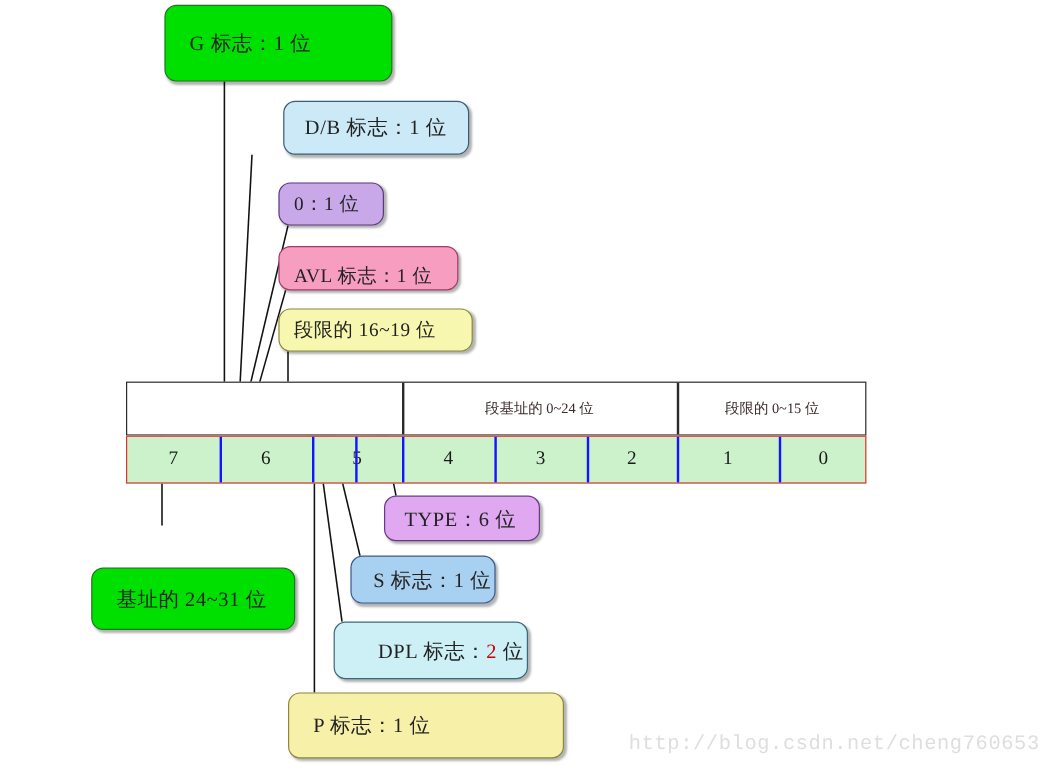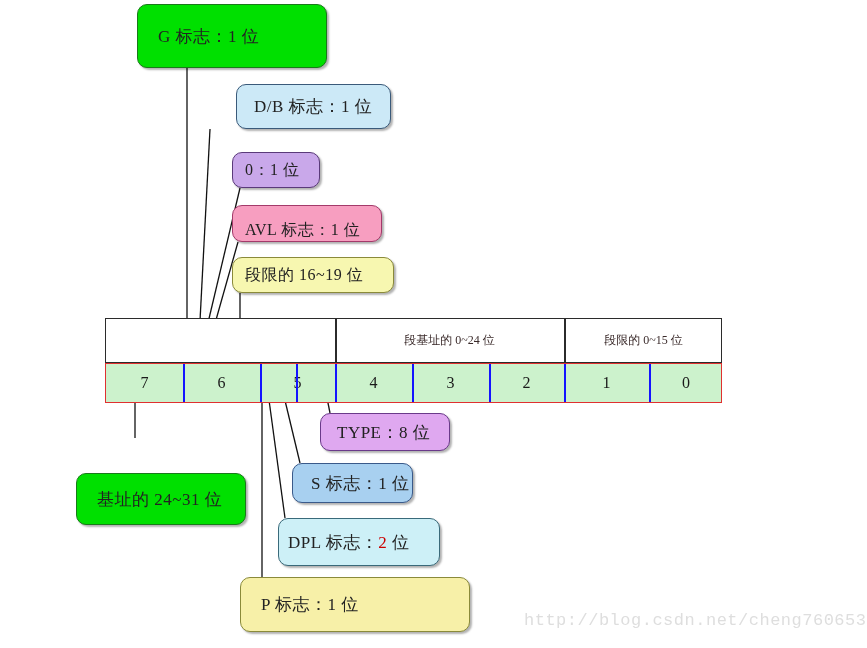--- a/index.html
+++ b/index.html
@@ -149,29 +149,29 @@
       <div class="box" style="left: 232px; top: 152px; width: 88px; height: 36px; background: rgb(201, 168, 234); border-color: rgb(90, 58, 122); font-size: 16px; padding-left: 12px;">
         <span class="txt">0：1 位</span>
       </div>
       <div class="box" style="left: 232px; top: 205px; width: 150px; height: 37px; background: rgb(247, 158, 192); border-color: rgb(163, 58, 106); font-size: 16px; padding-left: 12px; align-items: flex-end;">
         <span class="txt">AVL 标志：1 位</span>
       </div>
       <div class="box" style="left: 232px; top: 257px; width: 162px; height: 36px; background: rgb(247, 247, 176); border-color: rgb(138, 138, 58); font-size: 16px; padding-left: 12px;">
         <span class="txt">段限的 16~19 位</span>
       </div>
       <div class="box" style="left: 320px; top: 413px; width: 130px; height: 38px; background: rgb(223, 168, 240); border-color: rgb(106, 58, 138); font-size: 17px; padding-left: 16px;">
-        <span class="txt">TYPE：8 位</span>
+        <span class="txt">TYPE：6 位</span>
       </div>
       <div class="box" style="left: 76px; top: 438px; width: 170px; height: 52px; background: rgb(0, 224, 0); border-color: rgb(26, 122, 26); font-size: 17px; padding-left: 20px; margin-top: 35px;">
         <span class="txt">基址的 24~31 位</span>
       </div>
       <div class="box" style="left: 292px; top: 463px; width: 121px; height: 40px; background: rgb(168, 208, 240); border-color: rgb(58, 90, 138); font-size: 17px; padding-left: 18px;">
         <span class="txt">S 标志：1 位</span>
       </div>
-      <div class="box" style="left: 278px; top: 518px; width: 162px; height: 48px; background: rgb(205, 240, 247); border-color: rgb(58, 106, 122); font-size: 17px; padding-left: 9px;">
+      <div class="box" style="left: 278px; top: 518px; width: 162px; height: 48px; background: rgb(205, 240, 247); border-color: rgb(58, 106, 122); font-size: 17px; padding-left: 36px;">
         <span class="txt">DPL 标志：<span class="hl" style="color: rgb(204, 0, 0);">2</span> 位</span>
       </div>
       <div class="box" style="left: 240px; top: 577px; width: 230px; height: 55px; background: rgb(247, 240, 168); border-color: rgb(138, 138, 58); font-size: 17px; padding-left: 20px;">
         <span class="txt">P 标志：1 位</span>
       </div>
     </div>
 
   <div id="watermark" style="left: 524px; top: 611px;">http://blog.csdn.net/cheng7606535</div>
 </div>
 

